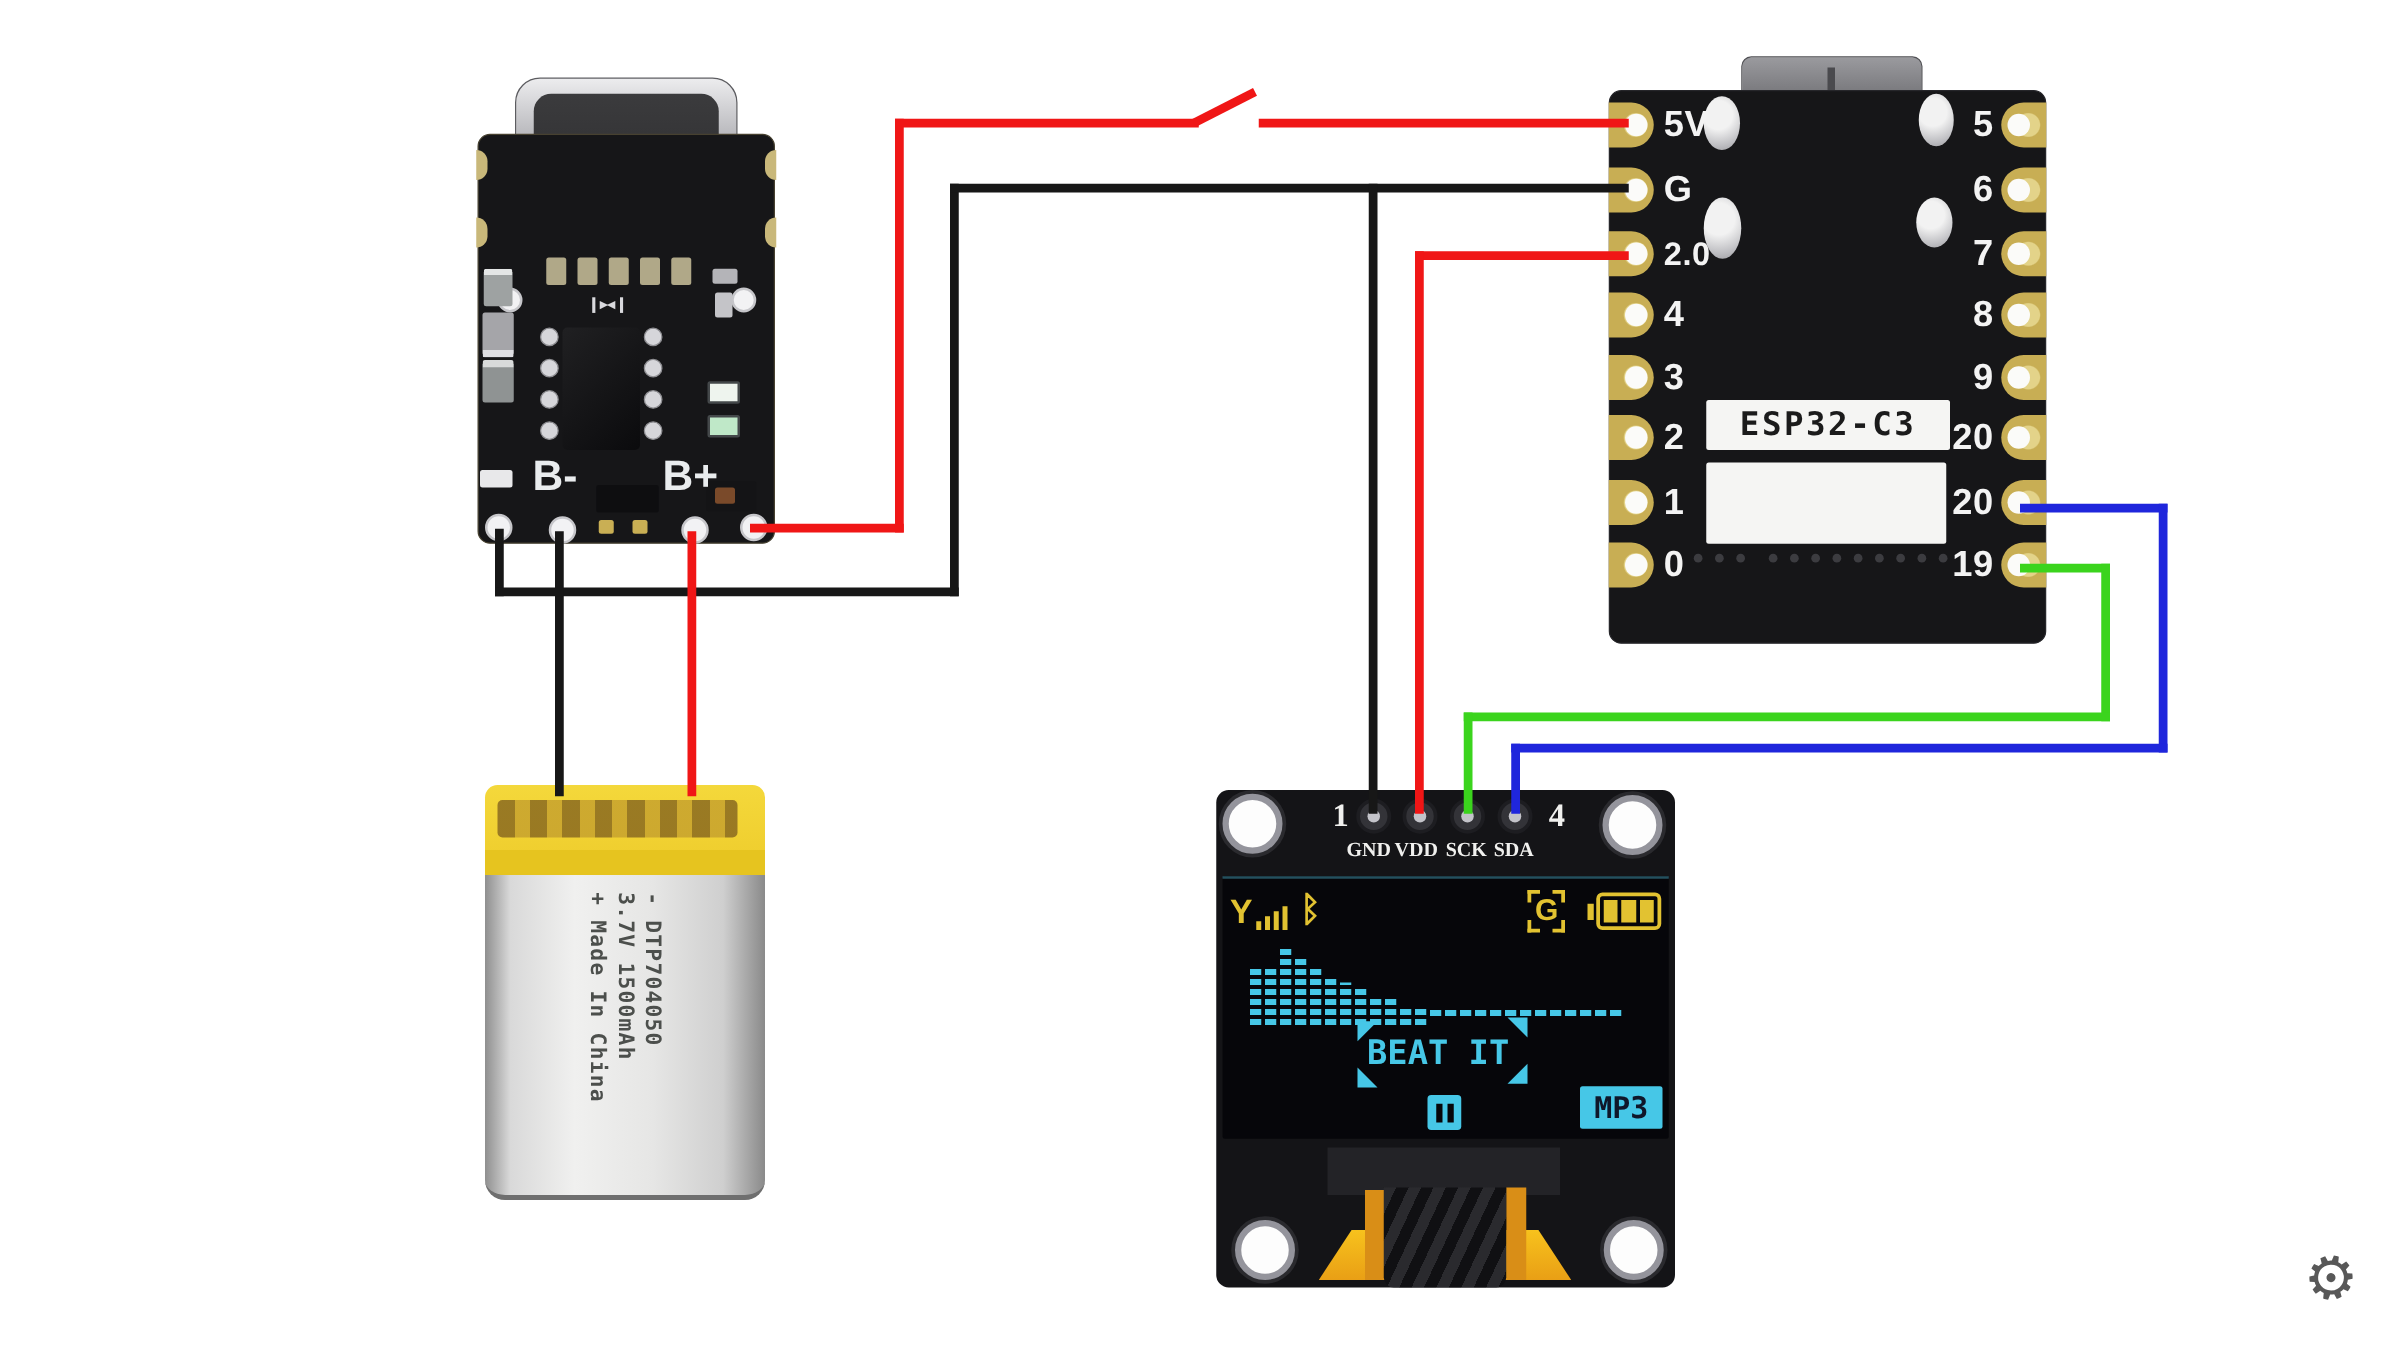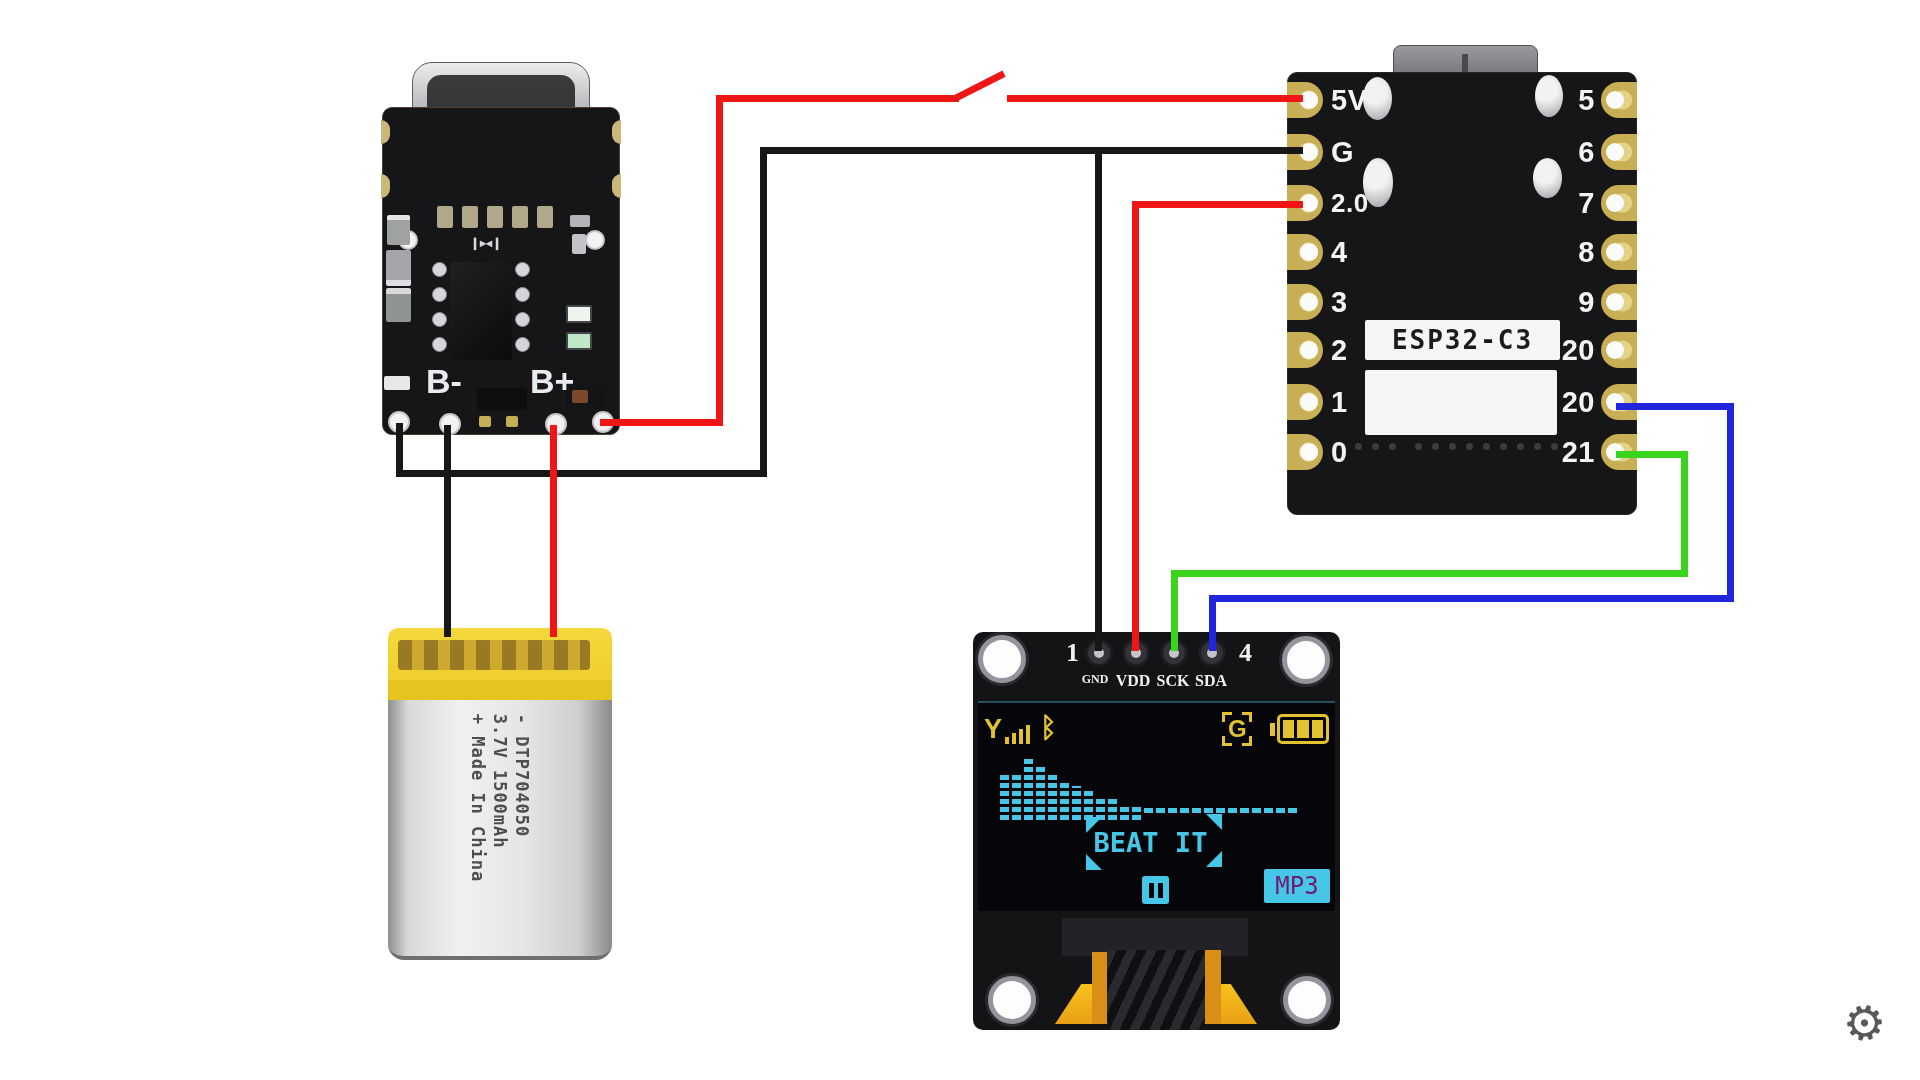--- a/index.html
+++ b/index.html
@@ -204,21 +204,21 @@
     <div class="padR" style="top:389px;">
         <span class="hole"></span>
       </div>
     <div class="pinlbl lblR" style="top:37px;">5</div>
     <div class="pinlbl lblR" style="top:89px;">6</div>
     <div class="pinlbl lblR" style="top:140px;">7</div>
     <div class="pinlbl lblR" style="top:189px;">8</div>
     <div class="pinlbl lblR" style="top:239px;">9</div>
     <div class="pinlbl lblR" style="top:287px;">20</div>
     <div class="pinlbl lblR" style="top:339px;">20</div>
-    <div class="pinlbl lblR" style="top:389px;">21</div>
+    <div class="pinlbl lblR" style="top:389px;">19</div>
 
     <div class="sticker" style="left:78px;top:275px;width:195px;height:40px;display:flex;align-items:center;justify-content:center;">
       <span style="font-family:'DejaVu Sans Mono',monospace;font-size:26px;font-weight:bold;color:#1b1b1b;letter-spacing:2px;">ESP32-C3</span>
     </div>
     <div class="sticker" style="left:78px;top:325px;width:192px;height:65px;"></div>
 
     <div class="dot" style="left:68px;top:398px;"></div>
     <div class="dot" style="left:85px;top:398px;"></div>
     <div class="dot" style="left:102px;top:398px;"></div>
     <div class="dot" style="left:128px;top:398px;"></div>
@@ -238,21 +238,21 @@
     <div class="mhole" style="left:309px;top:4px;"></div>
     <div class="mhole" style="left:15px;top:344px;"></div>
     <div class="mhole" style="left:310px;top:344px;"></div>
 
     <div class="opin" style="left:112px;top:7px;"></div>
     <div class="opin" style="left:149px;top:7px;"></div>
     <div class="opin" style="left:187px;top:7px;"></div>
     <div class="opin" style="left:225px;top:7px;"></div>
     <div class="oledtxt" style="left:93px;top:6px;font-size:26px;">1</div>
     <div class="oledtxt" style="left:266px;top:6px;font-size:26px;">4</div>
-    <div class="oledtxt" style="left:101px;top:40px;width:42px;text-align:center;font-size:12px;">GND</div>
+    <div class="oledtxt" style="left:101px;top:40px;width:42px;text-align:center;font-size:16px;">GND</div>
     <div class="oledtxt" style="left:139px;top:40px;width:42px;text-align:center;font-size:16px;">VDD</div>
     <div class="oledtxt" style="left:179px;top:40px;width:42px;text-align:center;font-size:16px;">SCK</div>
     <div class="oledtxt" style="left:217px;top:40px;width:42px;text-align:center;font-size:16px;">SDA</div>
 
     <div class="screen" style="left:5px;top:69px;width:357px;height:210px;">
       <div class="abs" style="left:0;top:0;width:357px;height:2px;background:#24505e;"></div>
 
       <div class="abs ylw" style="left:6px;top:13px;font-weight:bold;">
         <span style="font-size:27px;line-height:30px;">Y</span><span class="sbar" style="height:7px;"></span><span class="sbar" style="height:11px;"></span><span class="sbar" style="height:15px;"></span><span class="sbar" style="height:19px;"></span>
       </div>
@@ -304,21 +304,21 @@
       <div class="tri" style="left:108px;top:153px;border-bottom:16px solid var(--oled-cyan);border-right:16px solid transparent;"></div>
       <div class="tri" style="left:228px;top:150px;border-bottom:16px solid var(--oled-cyan);border-left:16px solid transparent;"></div>
       <div class="abs cyn" style="left:105px;top:126px;width:135px;text-align:center;font-family:'DejaVu Sans Mono',monospace;font-size:27px;font-weight:bold;">BEAT IT</div>
 
       <div class="abs" style="left:164px;top:175px;width:27px;height:28px;background:var(--oled-cyan);border-radius:3px;display:flex;align-items:center;justify-content:center;gap:4px;">
         <span style="width:5px;height:15px;background:#06060a;"></span>
         <span style="width:5px;height:15px;background:#06060a;"></span>
       </div>
 
       <div class="abs" style="left:286px;top:168px;width:66px;height:34px;background:var(--oled-cyan);border-radius:2px;display:flex;align-items:center;justify-content:center;">
-        <span style="font-family:'DejaVu Sans Mono',monospace;font-size:24px;font-weight:normal;color:#701a75;">MP3</span>
+        <span style="font-family:'DejaVu Sans Mono',monospace;font-size:24px;font-weight:bold;color:#0f172a;">MP3</span>
       </div>
     </div>
 
     <div class="abs" style="left:89px;top:286px;width:186px;height:38px;background:#232327;"></div>
     <div class="abs" style="left:82px;top:352px;width:202px;height:40px;background:var(--flex-orange);
          clip-path:polygon(13% 0,87% 0,100% 100%,0 100%);background:linear-gradient(180deg,#f7c21d,#e99f15);"></div>
     <div class="abs" style="left:119px;top:320px;width:18px;height:72px;background:#d98e17;"></div>
     <div class="abs" style="left:232px;top:318px;width:16px;height:74px;background:#d98e17;"></div>
     <div class="abs" style="left:134px;top:318px;width:98px;height:80px;border-radius:0 0 8px 8px;
          background:repeating-linear-gradient(115deg,#2a2a2e 0 9px,#101013 9px 18px);"></div>

